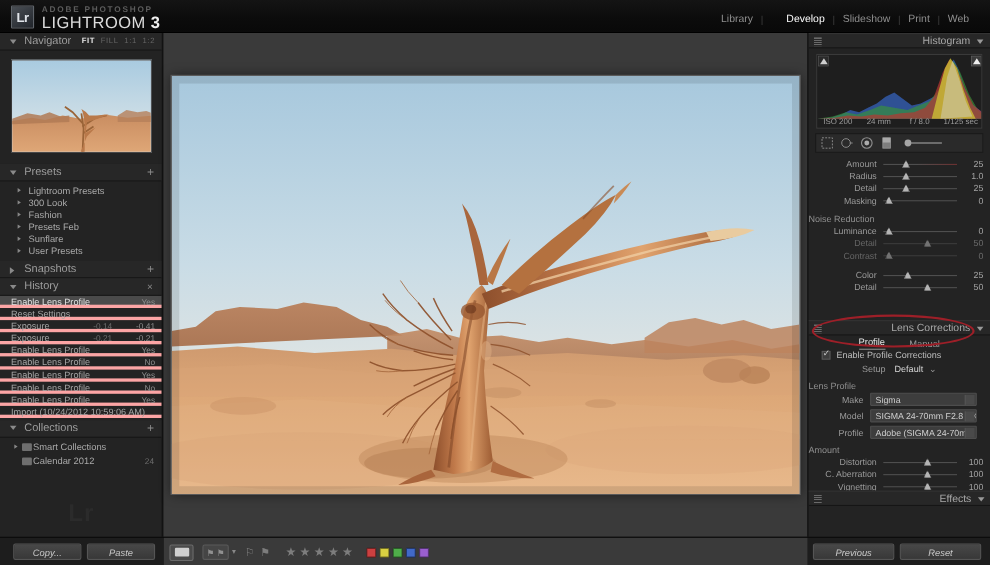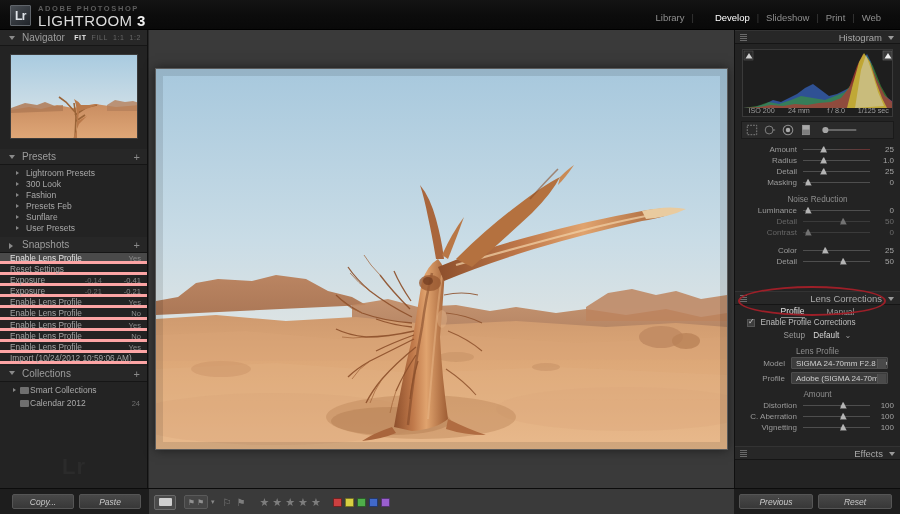--- a/index.html
+++ b/index.html
@@ -131,21 +131,21 @@
   .slider-row .lab { position:absolute; left:0; width:56px; text-align:right;
                      font-size:8px; color:#9a9a9a; line-height:11px; }
   .slider-row .track { position:absolute; left:62px; right:24px; top:5px; height:1px;
                        background:#4e4e4e; }
   .slider-row .track.red { background:linear-gradient(90deg,#4e4e4e 0%,#4e4e4e 45%,#6b3030 100%); }
   .slider-row .knob { position:absolute; top:1.5px; width:7px; height:7px;
                       background:#b4b4b4; border:1px solid #5a5a5a;
                       clip-path:polygon(50% 0,100% 100%,0 100%); }
   .slider-row .val { position:absolute; right:0; width:22px; text-align:right;
                      font-size:8px; color:#a4a4a4; line-height:11px; }
-  .sec-title { text-align:center; font-size:8.2px; color:#8e8e8e; height:11px; line-height:11px; }
+  .sec-title { text-align:left; font-size:8.2px; color:#8e8e8e; height:11px; line-height:11px; }
 
   .lp-row { position:relative; height:13px; margin:0 6px 2px 6px; }
   .lp-row .lab { position:absolute; left:0; width:44px; text-align:right;
                  font-size:8px; color:#9a9a9a; line-height:13px; }
   .lp-row .combo { position:absolute; left:50px; right:6px; height:12px;
                    background:#3d3d3d; border:1px solid #4d4d4d; border-radius:1px;
                    font-size:8px; color:#cfcfcf; line-height:11px; padding-left:4px;
                    overflow:hidden; white-space:nowrap; }
   .lp-row .combo .arw { position:absolute; right:1px; top:1px; width:9px; height:10px;
                         background:#4a4a4a; border-left:1px solid #555; }
@@ -269,20 +269,25 @@
         <div class="tree-row"><span class="t"></span><span>Sunflare</span></div>
         <div class="tree-row"><span class="t"></span><span>User Presets</span></div>
       </div>
 
     <div class="lpanel-head">
       <span class="tri arrow"></span>
       <span>Snapshots</span>
       <span class="plus">+</span>
     </div>
 
+    <div class="lpanel-head">
+      <span class="tri down arrow"></span>
+      <span>History</span>
+      <span class="xclose">×</span>
+    </div>
     <div id="history-list">
         <div class="hist-row sel"><span>Enable Lens Profile</span><span class="v2">Yes</span></div>
         <div class="hist-row"><span>Reset Settings</span></div>
         <div class="hist-row"><span>Exposure</span><span class="v1">-0.14</span><span class="v2">-0.41</span></div>
         <div class="hist-row"><span>Exposure</span><span class="v1">-0.21</span><span class="v2">-0.21</span></div>
         <div class="hist-row"><span>Enable Lens Profile</span><span class="v2">Yes</span></div>
         <div class="hist-row"><span>Enable Lens Profile</span><span class="v2">No</span></div>
         <div class="hist-row"><span>Enable Lens Profile</span><span class="v2">Yes</span></div>
         <div class="hist-row"><span>Enable Lens Profile</span><span class="v2">No</span></div>
         <div class="hist-row"><span>Enable Lens Profile</span><span class="v2">Yes</span></div>
@@ -555,20 +560,24 @@
 
     <div style="height:12px;text-align:center;font-size:8.2px;">
       <span style="color:#9a9a9a;margin-top:24px;">Setup</span>
       <span style="color:#d8d8d8;margin-left:6px;">Default</span>
       <span style="color:#9a9a9a;margin-left:3px;">⌄</span>
     </div>
 
     <div class="sec-title" style="margin-top:4px;">Lens Profile</div>
     <div id="lens-fields">
         <div class="lp-row">
+          <div class="lab">Make</div>
+          <div class="combo"><span>Sigma</span><span class="arw"></span></div>
+        </div>
+        <div class="lp-row">
           <div class="lab">Model</div>
           <div class="combo"><span>SIGMA 24-70mm F2.8 EX ...</span><span class="arw"></span></div>
         </div>
         <div class="lp-row">
           <div class="lab">Profile</div>
           <div class="combo"><span>Adobe (SIGMA 24-70mm ...</span><span class="arw"></span></div>
         </div>
       </div>
 
     <div class="sec-title" style="margin-top:4px;">Amount</div>

